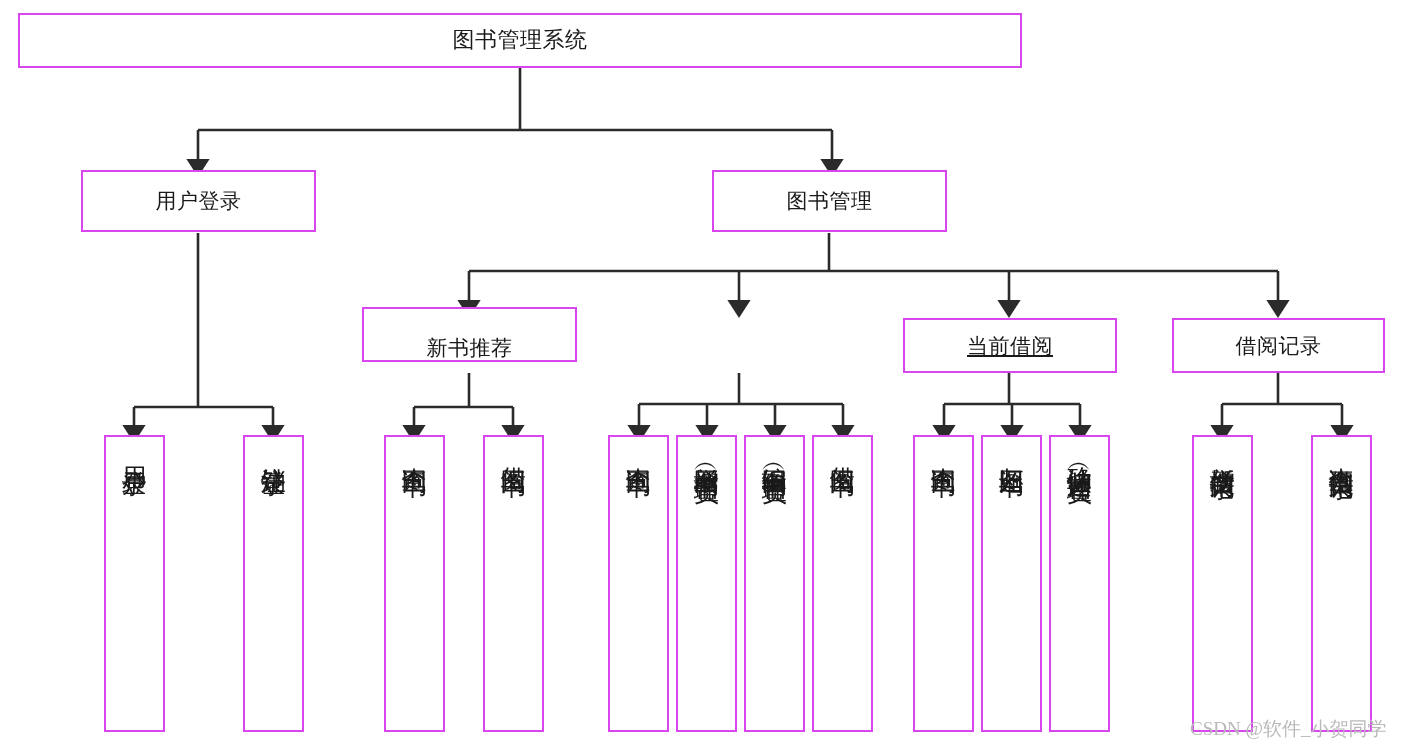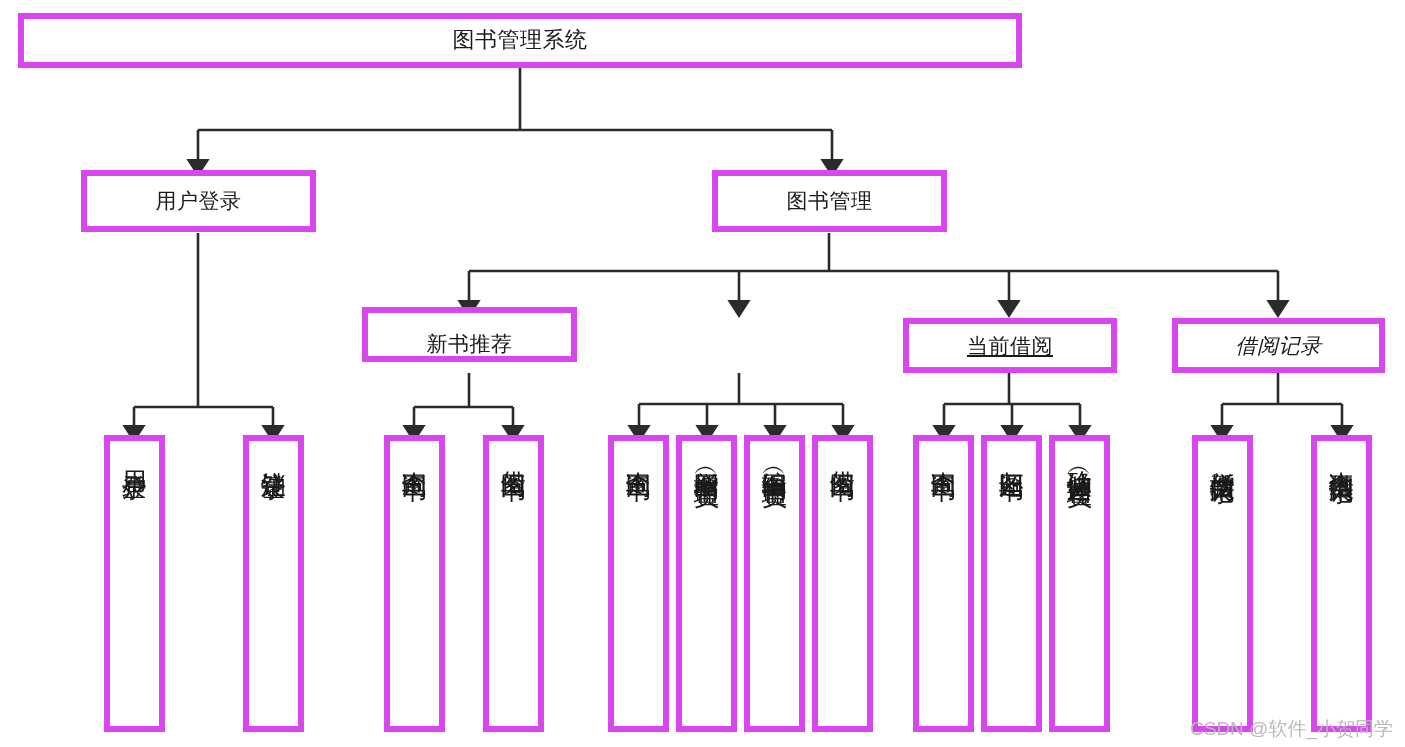--- a/index.html
+++ b/index.html
@@ -25,21 +25,21 @@
     left: 0;
     top: 0;
     width: 1405px;
     height: 747px;
     pointer-events: none;
   }
   .node {
     position: absolute;
     box-sizing: border-box;
     background: #ffffff;
-    border: 6px solid #d946ef;
+    border: 2px solid #d946ef;
     display: flex;
     align-items: center;
     justify-content: center;
     text-align: center;
   }
   .node-label {
     display: block;
     color: #1a1a1a;
     letter-spacing: 0.5px;
   }
@@ -141,21 +141,21 @@
   <div class="node horiz" style="left:712px; top:170px; width:235px; height:62px;">
     <span class="node-label">图书管理</span>
   </div>
 
   <div class="node horiz" style="left:362px; top:307px; width:215px; height:55px;align-items:flex-end;">
     <span class="node-label">新书推荐</span>
   </div>
   <div class="node horiz" style="left:903px; top:318px; width:214px; height:55px;text-decoration:underline;">
     <span class="node-label">当前借阅</span>
   </div>
-  <div class="node horiz" style="left:1172px; top:318px; width:213px; height:55px;font-style:italic;">
+  <div class="node horiz" style="left:1172px; top:318px; width:213px; height:55px;">
     <span class="node-label">借阅记录</span>
   </div>
 
   <div class="node vert" style="left:104px; top:435px; width:61px; height:297px;">
     <span class="node-label">用户登录</span>
   </div>
   <div class="node vert" style="left:243px; top:435px; width:61px; height:297px;">
     <span class="node-label">注销登录</span>
   </div>
 
@@ -189,15 +189,15 @@
     <span class="node-label">确认归还（管理员）</span>
   </div>
 
   <div class="node vert" style="left:1192px; top:435px; width:61px; height:297px;">
     <span class="node-label">新增借阅记录</span>
   </div>
   <div class="node vert" style="left:1311px; top:435px; width:61px; height:297px;">
     <span class="node-label">查询借阅记录</span>
   </div>
 
-  <div class="watermark" style="left:1190px; top:716px;">CSDN @软件_小贺同学</div>
+  <div class="watermark" style="left:1190px; top:716px;font-family:Liberation Serif, serif;">CSDN @软件_小贺同学</div>
 
 </div>
 
 </body></html>

